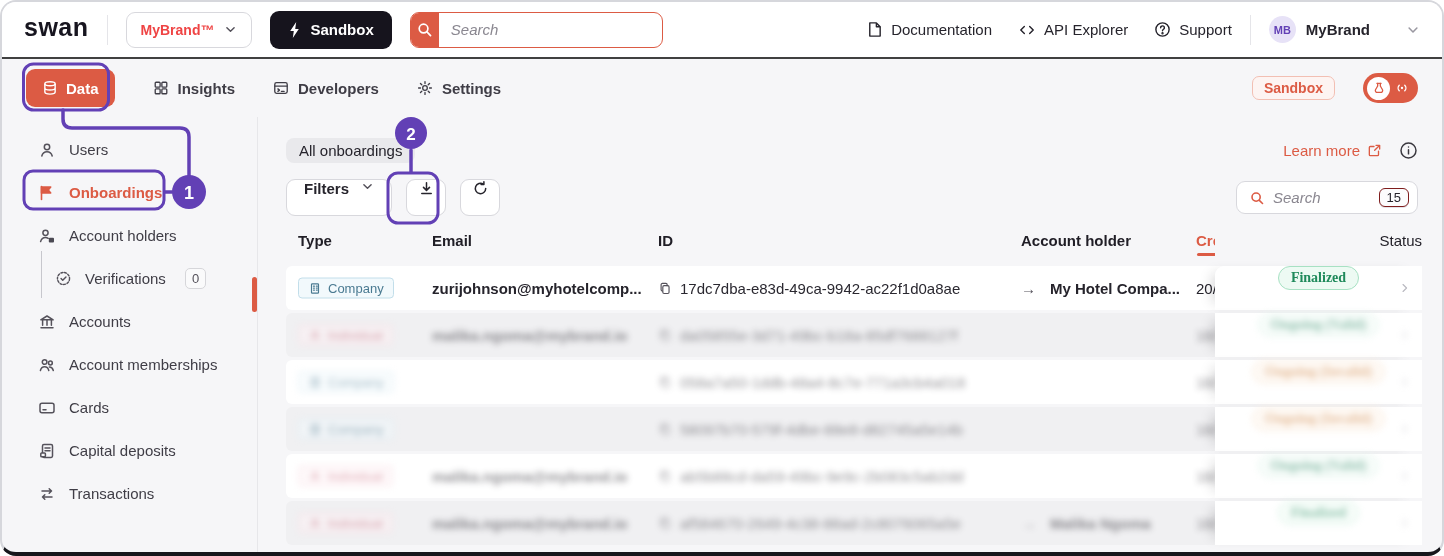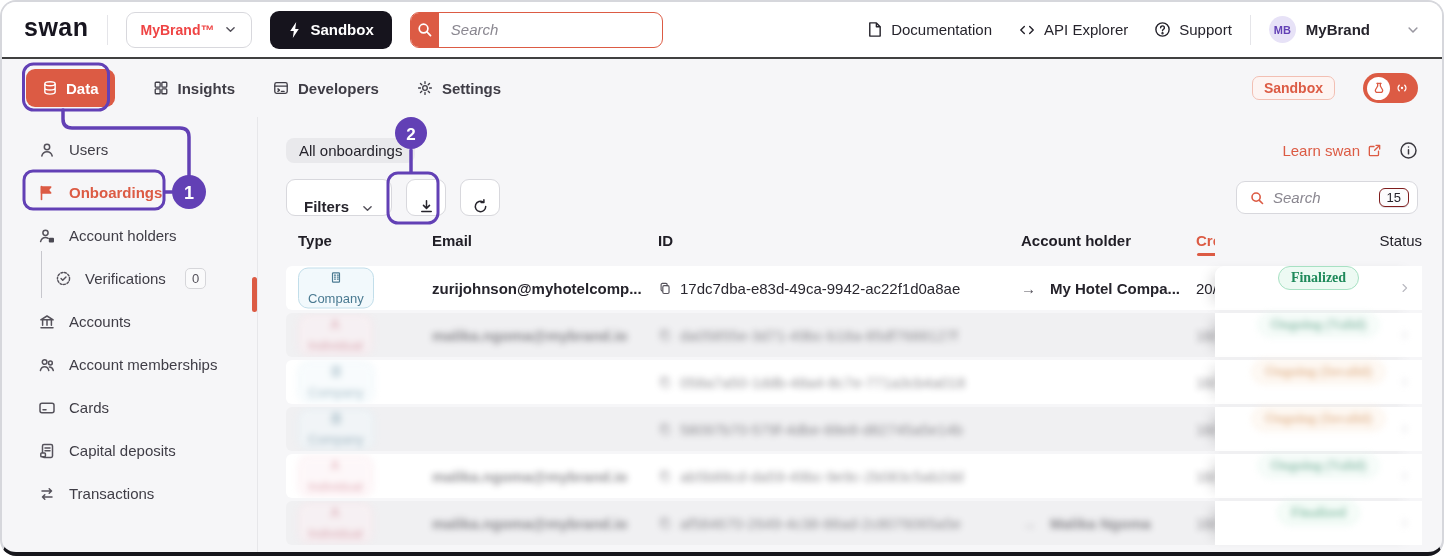--- a/index.html
+++ b/index.html
@@ -56,21 +56,21 @@
                 border-radius:5px; padding:0 6px; line-height:19px;}
   .active-bar { position:absolute; right:0; top:160px; width:5px; height:35px; background:#DC5B44; border-radius:3px;}
 
   
   .main { flex:1; position:relative; padding:0 24px 0 28px; }
   .toolbar-row1 { margin-top:21px; display:flex; align-items:center; }
   .scope-chip { background:#E9E9EC; border-radius:8px; padding:4px 13px; font-size:15px; font-weight:500; color:#26242C;}
   .learn-more { display:flex; align-items:center; gap:7px; color:#DC5B44; font-size:15px; font-weight:500; cursor:pointer;}
   .info-btn { margin-left:17px; cursor:pointer; display:flex; }
   .toolbar-row2 { margin-top:16px; display:flex; align-items:center; gap:14px; }
-  .btn { display:flex; align-items:flex-end; justify-content:center; background:#fff; border:1px solid #D8D8DD;
+  .btn { display:flex; align-items:flex-start; justify-content:center; background:#fff; border:1px solid #D8D8DD;
          border-radius:9px; height:37px; cursor:pointer; font-family:inherit;}
   .filters-btn { gap:12px; padding:0 17px; font-size:15px; font-weight:700; color:#26242C; }
   .icon-btn { width:40px; }
   .mainsearch { display:flex; align-items:center; width:182px; height:33px; background:#fff; border:1px solid #D8D8DD;
                 border-radius:9px; padding:0 8px 0 12px; gap:8px;}
   .mainsearch input { border:none; outline:none; width:80px; flex:1; font-size:15px; font-family:inherit; color:#26242C; background:transparent;}
   .count-badge { font-size:13px; font-weight:500; color:#26242C; border:1px solid #7f1d1d; background:#FCFCFD;
                  border-radius:6px; padding:1px 7px; box-shadow:0 1px 0 #E3E3E8;}
 
   
@@ -86,22 +86,22 @@
   .row { position:relative; height:44px; margin-bottom:3px; border-radius:6px; background:#fff; cursor:pointer;}
   .row.alt { background:#F0F0F2; }
   .row-clip { position:absolute; left:0; top:0; bottom:0; width:929px; overflow:hidden; }
   .row-inner { position:absolute; inset:0; }
   .cell { position:absolute; top:50%; transform:translateY(-50%); white-space:nowrap; font-size:15px; color:#26242C;}
   .cell-type { left:12px; }
   .cell-email { left:146px; font-weight:600; }
   .cell-id { left:372px; display:flex; align-items:center; gap:8px; font-weight:500; color:#2A2830;}
   .cell-holder { left:735px; display:flex; align-items:center; gap:14px; font-weight:600;}
   .cell-created { left:910px; font-weight:500; }
-  .chip { display:inline-flex; align-items:center; gap:6px; font-size:13px; font-weight:500; border-radius:10px;
-          padding:2px 9px; border:1px solid;flex-direction:column; }
+  .chip { display:inline-flex; align-items:center; gap:6px; font-size:13px; font-weight:500; border-radius:4px;
+          padding:2px 9px; border:1px solid; }
   .tp-company { color:#4A7A91; background:#F2F9FC; border-color:#C2DEEA; }
   .tp-individual { color:#C65F72; background:#FDF1F4; border-color:#F3C6D0; }
   .pcell { position:absolute; left:929px; top:0; bottom:0; width:207px; background:#fff;
            box-shadow:-10px 0 14px -8px rgba(20,20,30,.18); }
   .row:first-child .pcell { border-top-left-radius:9px; }
   .pcell-inner { position:absolute; inset:0; display:flex; align-items:flex-start; justify-content:center;font-family:Liberation Serif, serif;}
   .badge { font-size:14px; font-weight:600; border:1px solid; border-radius:14px; padding:3px 12px; }
   .st-finalized { color:#1F8A5B; background:#EDFAF3; border-color:#A7E1C3; }
   .st-ongoing-valid { color:#2E8A67; background:#EEF9F4; border-color:#C2E8D7; }
   .st-ongoing-invalid { color:#D0823F; background:#FDF3E9; border-color:#F1D2B2; }
@@ -329,21 +329,21 @@
         <span>Transactions</span>
       </div>
       <div class="active-bar"></div>
     </aside>
 
     <main class="main">
       <div class="toolbar-row1">
         <div class="scope-chip">All onboardings</div>
         <div class="spacer"></div>
         <div class="learn-more">
-          <span>Learn swan</span>
+          <span>Learn more</span>
           <span>
             <svg width="15" height="15" viewBox="0 0 18 18" fill="none" stroke="#DC5B44" stroke-width="1.6" stroke-linecap="round" stroke-linejoin="round">
                 <path d="M13.8 9.8V14a1.2 1.2 0 0 1-1.2 1.2H4A1.2 1.2 0 0 1 2.8 14V5.4A1.2 1.2 0 0 1 4 4.2h4.4M10.8 2.8h4.4v4.4M15 3 9.2 8.8"></path>
               </svg>
           </span>
         </div>
         <span class="info-btn">
           <svg width="19" height="19" viewBox="0 0 18 18" fill="none" stroke="#3A383F" stroke-width="1.4" stroke-linecap="round">
               <circle cx="9" cy="9" r="7.1"></circle>
               <path d="M9 8.2v4"></path>

